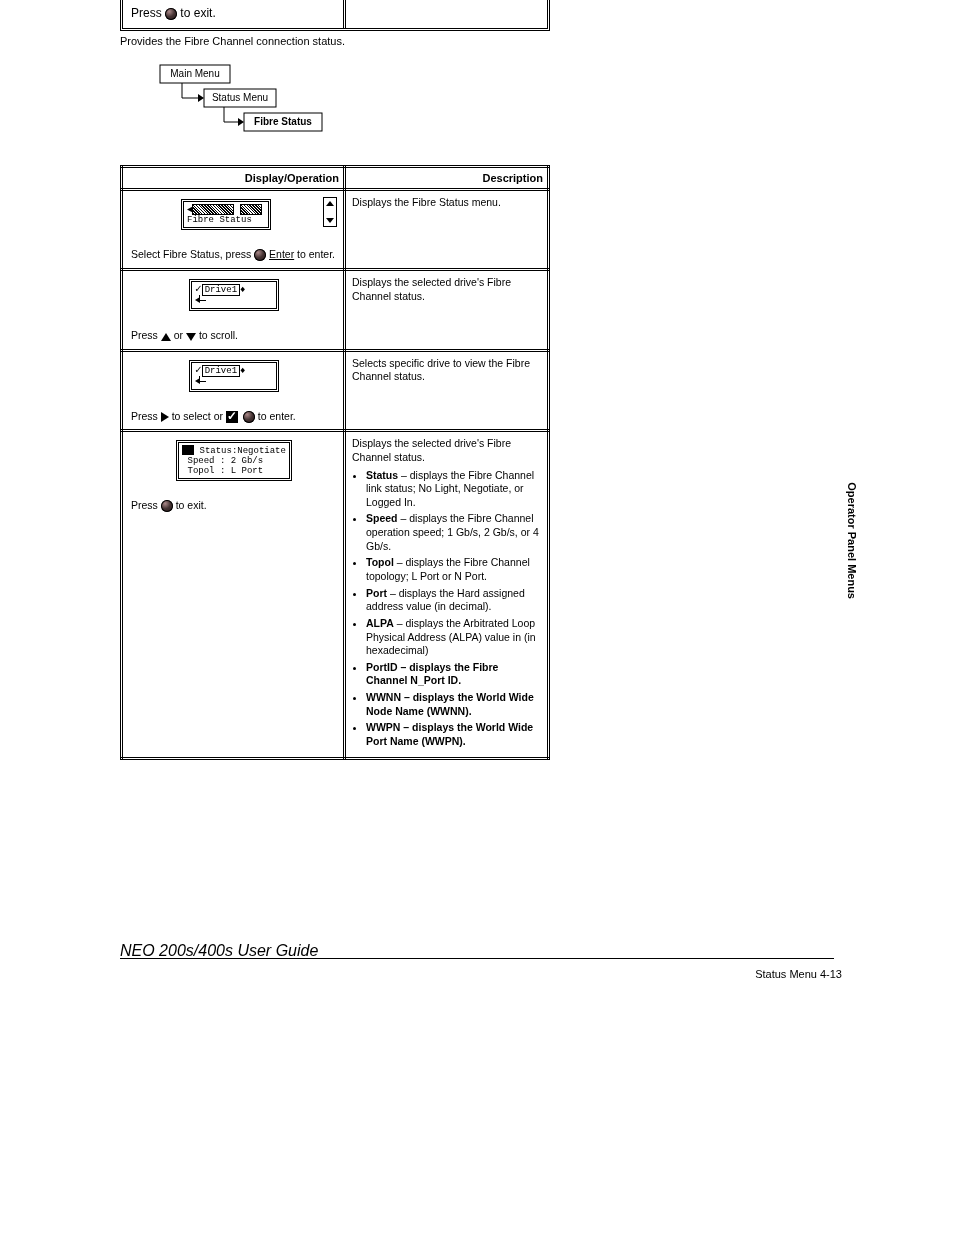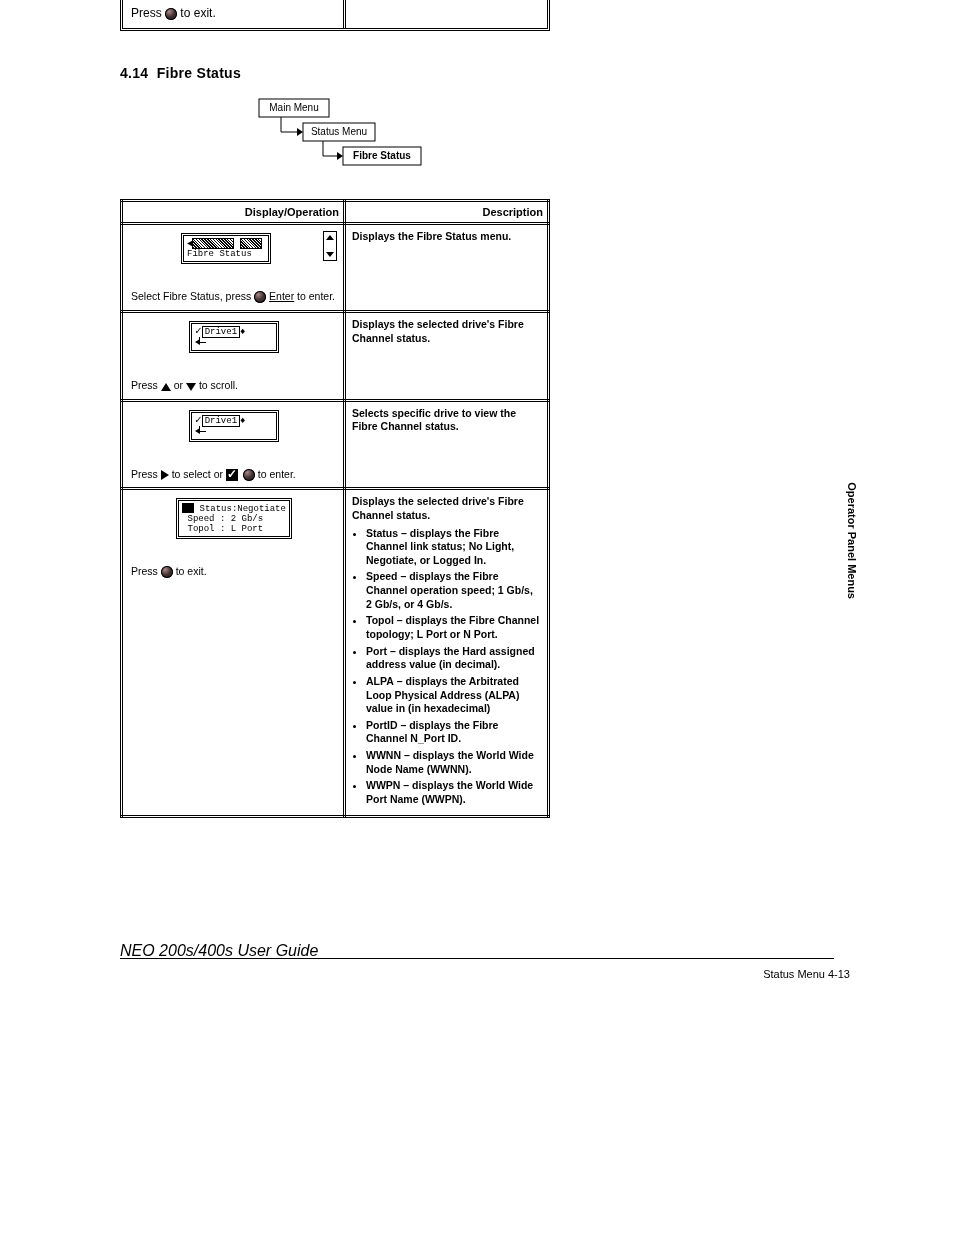--- a/index.html
+++ b/index.html
@@ -43,21 +43,20 @@
   .heading-sub {
     font-size: 11px;
     margin-top: 4px;
   }
 
   
   .breadcrumb {
     margin-top: 16px;
     margin-left: 22px;
     height: 90px;
-    text-align: center;
   }
 
   
   table.proc {
     width: 430px;
     border-collapse: collapse;
     margin-top: 12px;
   }
   table.proc th, table.proc td {
     border: 3px double #000;
@@ -65,23 +64,23 @@
     line-height: 1.3;
     vertical-align: top;
   }
   table.proc th {
     font-weight: bold;
     text-align: right;
     padding: 3px 4px;
     font-size: 11px;
   }
   table.proc td.lcol { width: 206px; padding: 6px 6px 6px 8px; text-align: center; }
-  table.proc td.rcol { padding: 5px 6px 5px 6px; font-weight: bold; }
+  table.proc td.rcol { padding: 5px 6px 5px 6px; }
   table.proc td .ul { text-decoration: underline; }
-  table.proc td .operation { text-align: left; margin-top: 22px; }
+  table.proc td .operation { text-align: left; margin-top: 14px; }
   table.proc td .inline-icon { vertical-align: -2px; }
   table.proc td.rcol ul { margin: 4px 0 0 0; padding-left: 14px; }
   table.proc td.rcol li { margin-bottom: 3px; }
 
   
   .lcd {
     display: inline-block;
     border: 1px solid #000;
     padding: 1px;
     margin: 2px auto 4px auto;
@@ -170,21 +169,21 @@
     width:6px;height:5px;left:4px;top:0;
   }
   .ret-arrow::after{
     content:"";position:absolute;left:0;top:2px;
     border-top:3px solid transparent;border-bottom:3px solid transparent;border-right:5px solid #000;
   }
 
   
   .footrule { position:absolute; left:120px; right:120px; top:958px; border-top:1px solid #000; }
   .footer-left { position:absolute; left:120px; top:942px; font-size:16px; font-style:italic; }
-  .footer-right { position:absolute; right:104px; top:968px; font-size:11px; }
+  .footer-right { position:absolute; right:112px; top:968px; font-size:11px; }
   .section-tab {
     position: absolute;
     right: 95px;
     top: 605px;
     transform: rotate(90deg);
     transform-origin: right top;
     font-size: 11px;
     font-weight: bold;
     background: #fff;
     padding: 1px 6px;
@@ -199,24 +198,21 @@
     <div class="top-row">
       <div class="cell-l">
         <div class="operation" style="text-align:left">
           <span>Press </span>
           <span class="dot-navy"></span>
           <span> to exit.</span>
         </div>
       </div>
     </div>
 
-    <div class="heading">
-      <span>4.14</span>&nbsp;
-      <span>Fibre Status</span>
-    </div>
+    <div class="heading-sub">Provides the Fibre Channel connection status.</div>
 
     <div class="breadcrumb">
       <svg width="210" height="90">
 
         <rect x="18" y="2" width="70" height="18" fill="#fff" stroke="#000"></rect>
         <text x="53" y="14" text-anchor="middle" font-size="10" font-family="Arial">Main Menu</text>
         <line x1="40" y1="20" x2="40" y2="35" stroke="#000"></line>
         <line x1="40" y1="35" x2="56" y2="35" stroke="#000"></line>
         <polygon points="56,31 56,39 62,35" fill="#000"></polygon>
 

